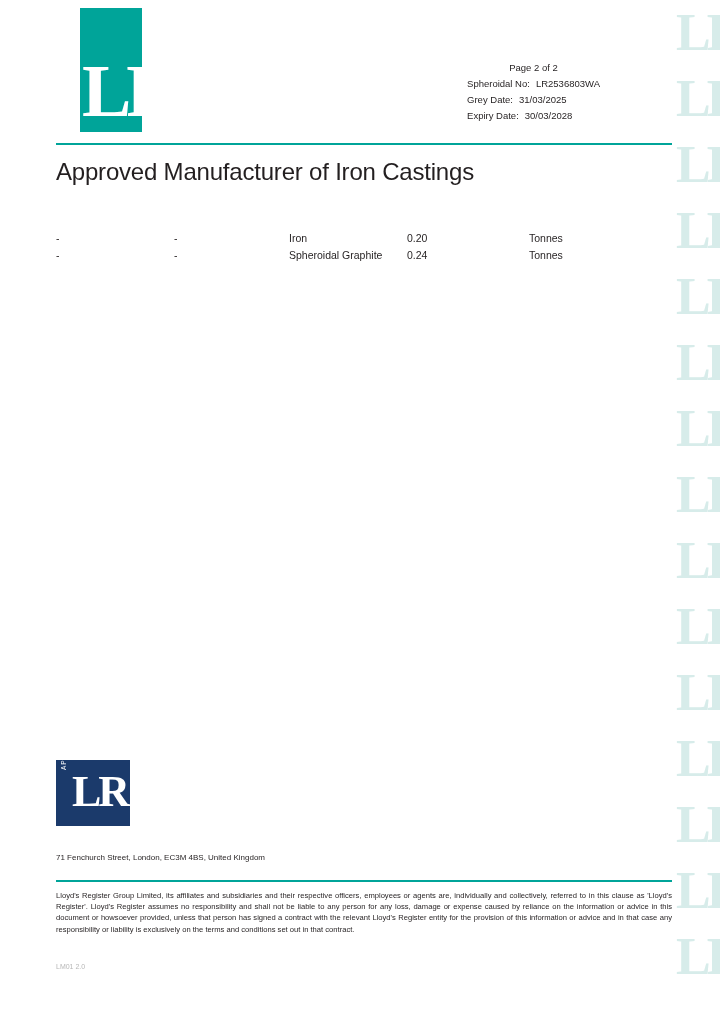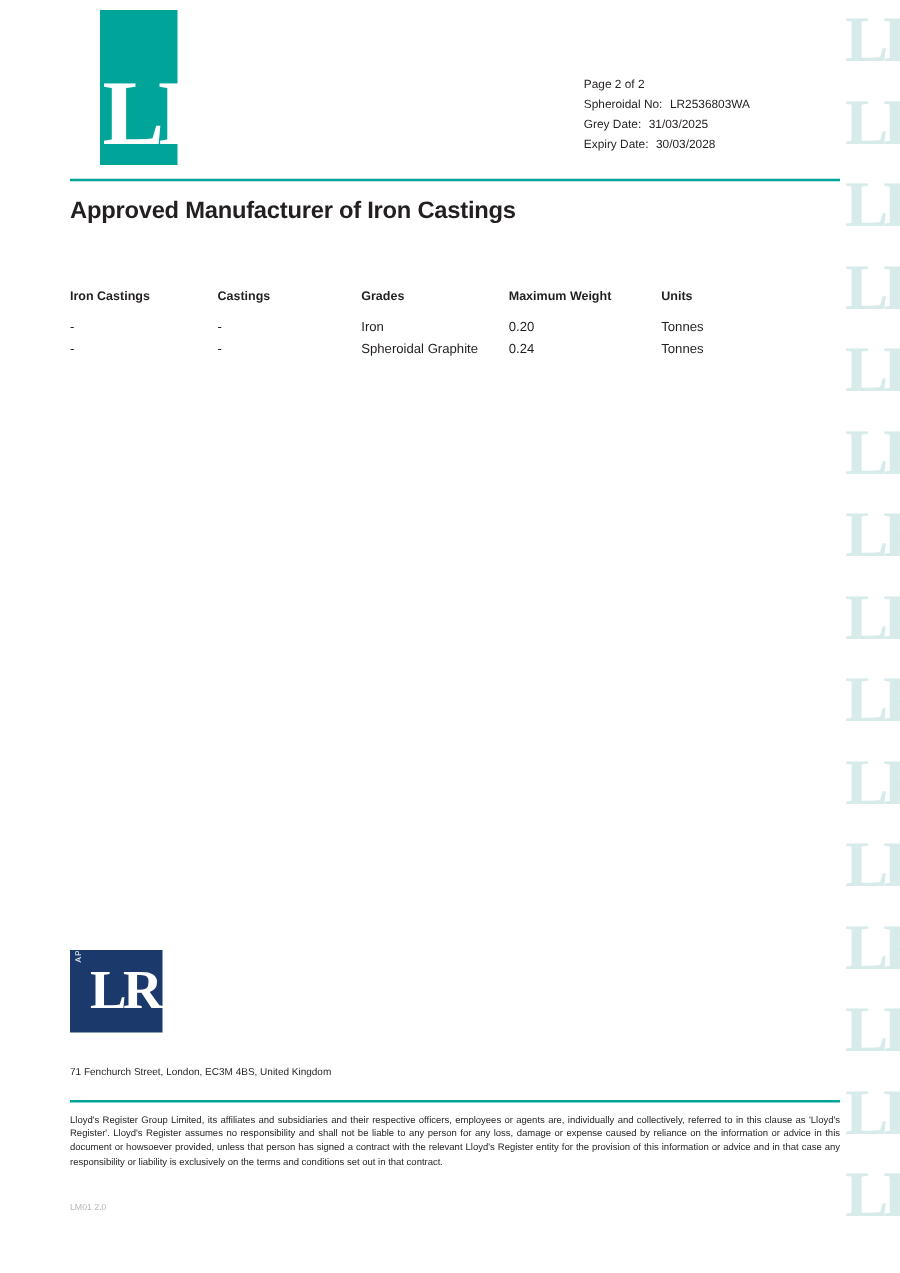--- a/index.html
+++ b/index.html
@@ -67,37 +67,37 @@
     right: 120px;
     top: 60px;
     text-align: left;
     font-size: 9.5px;
     line-height: 16px;
     color: #231f20;
   }
   .cert-meta .row { white-space: nowrap; }
   .cert-meta .lbl { display: inline-block; }
   .cert-meta .val { display: inline-block; margin-left: 6px; }
-  .cert-meta .row.page { text-align: left; }
+  .cert-meta .row.page { text-align: center; }
 
   .header-rule {
     position: absolute;
     left: 56px;
     top: 143px;
     width: 616px;
     height: 2px;
     background: #00a499;
   }
 
   .doc-title {
     position: absolute;
     left: 56px;
     top: 158px;
-    font-size: 19px;
-    font-weight: bold;
+    font-size: 24px;
+    font-weight: normal;
     letter-spacing: -0.2px;
     color: #231f20;
   }
 
   
   .table {
     position: absolute;
     left: 56px;
     top: 232px;
     width: 616px;
@@ -233,27 +233,20 @@
     <span class="lbl">Expiry Date:</span><span class="val">30/03/2028</span>
   </div>
 </div>
 
 <div class="header-rule"></div>
 
 <div class="doc-title">Approved Manufacturer of Iron Castings</div>
 
 <div class="table">
   <div class="tr">
-    <div class="th c1">Iron Castings</div>
-    <div class="th c2">Castings</div>
-    <div class="th c3">Grades</div>
-    <div class="th c4">Maximum Weight</div>
-    <div class="th c5">Units</div>
-  </div>
-  <div class="tr">
     <div class="td c1">-</div>
     <div class="td c2">-</div>
     <div class="td c3">Iron</div>
     <div class="td c4">0.20</div>
     <div class="td c5">Tonnes</div>
   </div>
   <div class="tr">
     <div class="td c1">-</div>
     <div class="td c2">-</div>
     <div class="td c3">Spheroidal Graphite</div>

